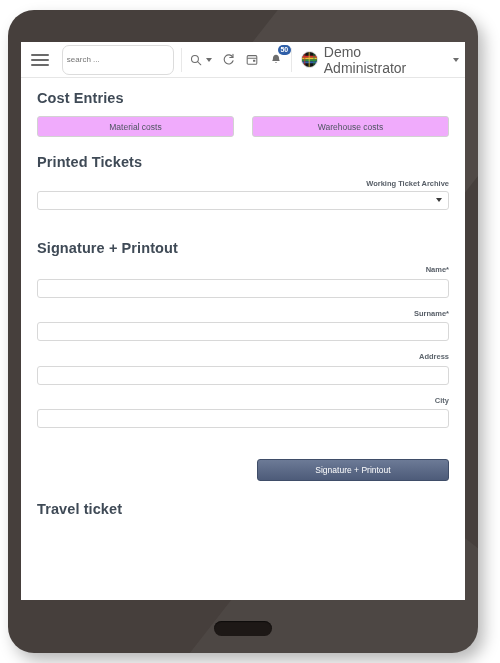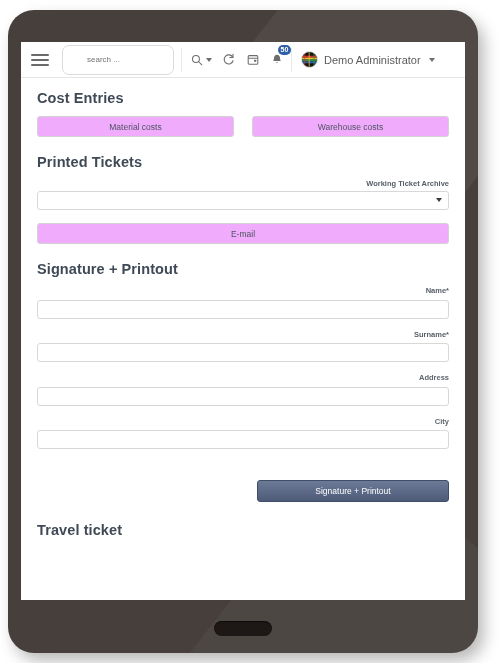--- a/index.html
+++ b/index.html
@@ -102,21 +102,21 @@
     border-radius: 1px;
   }
   .search-box {
     width: 112px;
     height: 30px;
     border: 1px solid #dcdcdc;
     border-radius: 7px;
     background: #fff;
     font-size: 8px;
     color: #b6b6b6;
-    padding: 0 24px;
+    padding: 0 4px;
     box-sizing: border-box;
     line-height: 17px;
     font-family: "Liberation Sans", sans-serif;
     outline: none;
   }
   .nav-sep {
     width: 1px;
     height: 24px;
     background: #e8e8e8;
     margin: 0 7px;
@@ -170,21 +170,21 @@
   .avatar {
     width: 17px;
     height: 17px;
     border-radius: 50%;
     overflow: hidden;
     flex: none;
     border: 1px solid #d8d8d8;
     box-sizing: border-box;
   }
   .username {
-    font-size: 11px;
+    font-size: 14px;
     color: #5b5b5b;
   }
 
   
   .page {
     padding: 12px 16px 0 16px;
     box-sizing: border-box;
     height: calc(100% - 37px);
     overflow: hidden;
   }
@@ -383,21 +383,20 @@
         <h2 class="section tight">Printed Tickets</h2>
 
         <div class="field-label">Working Ticket Archive</div>
 
         <div class="select-wrap">
           <div class="select-box"></div>
           <div class="select-caret"></div>
         </div>
 
         <div class="btn-row">
-          <div class="btn-gray">E-mail</div>
         </div>
 
         
         <h2 class="section tight">Signature + Printout</h2>
 
         <div class="field-label">Name*</div>
         <input class="text-input" type="text" value="" style="">
 
         <div class="field-label">Surname*</div>
         <input class="text-input" type="text" value="" style="">

